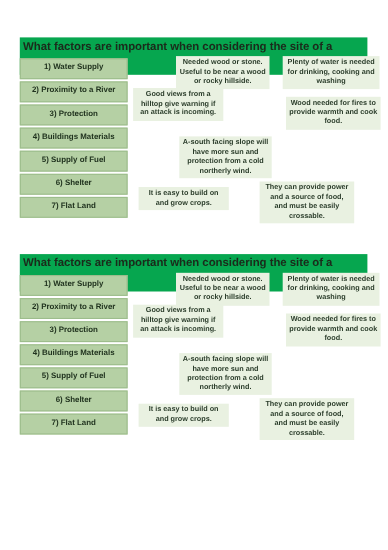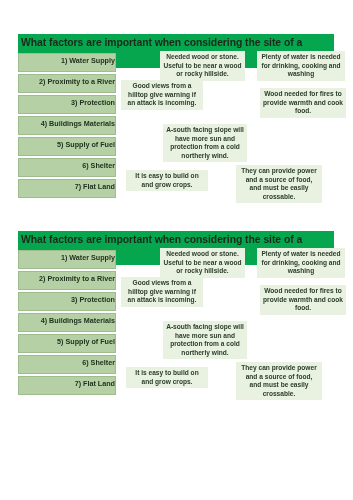--- a/index.html
+++ b/index.html
@@ -50,21 +50,21 @@
     position: absolute;
     left: 18px;
     width: 98px;
     height: 19px;
     background: #b5d0a4;
     border: 1px solid #9dbd8c;
     box-sizing: border-box;
     color: #21331f;
     font-size: 7.2px;
     font-weight: 700;
-    text-align: right;
+    text-align: center;
     line-height: 9px;
     padding-top: 2px;
     box-sizing: border-box;
   }
 
   .note-box {
     position: absolute;
     background: #e9f1e1;
     color: #2b3d2b;
     font-size: 6.6px;

